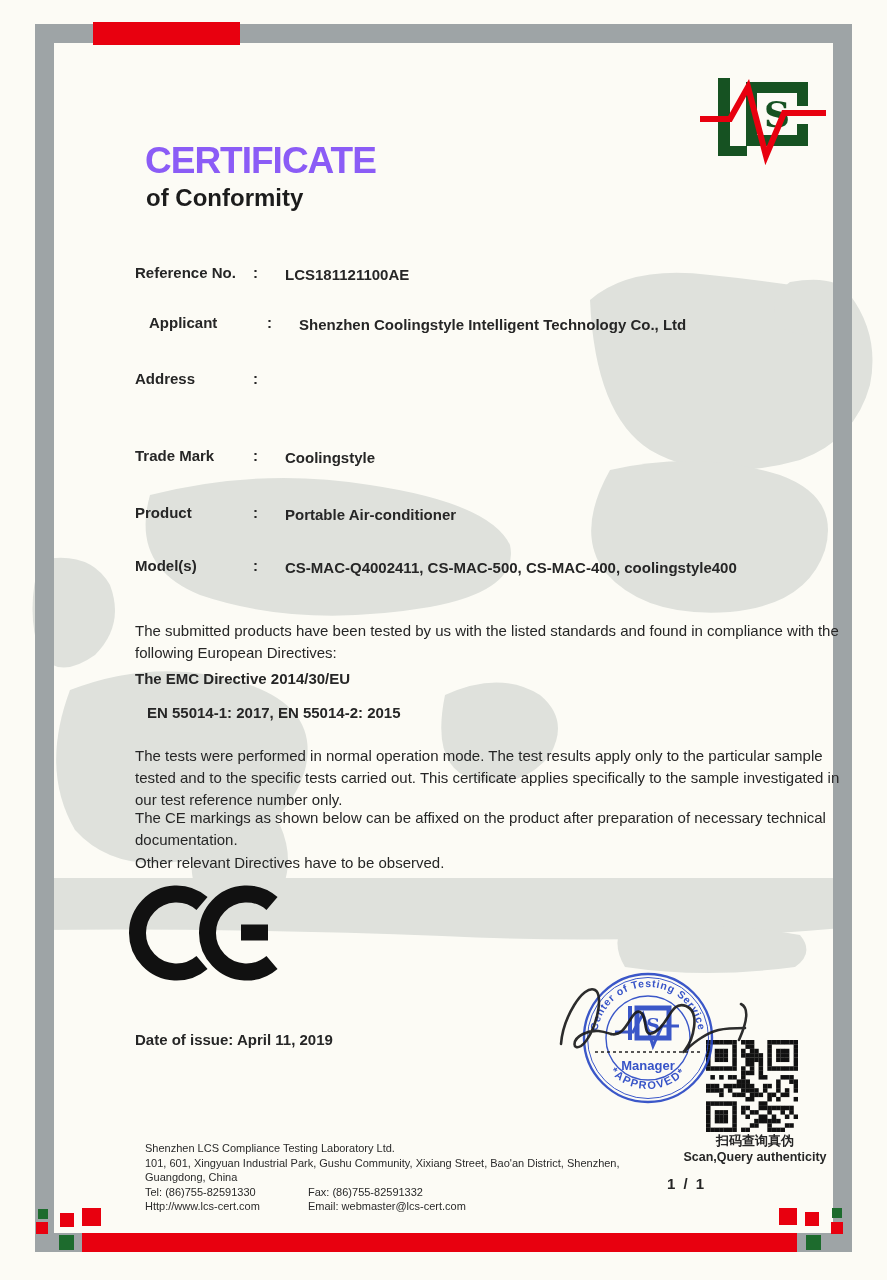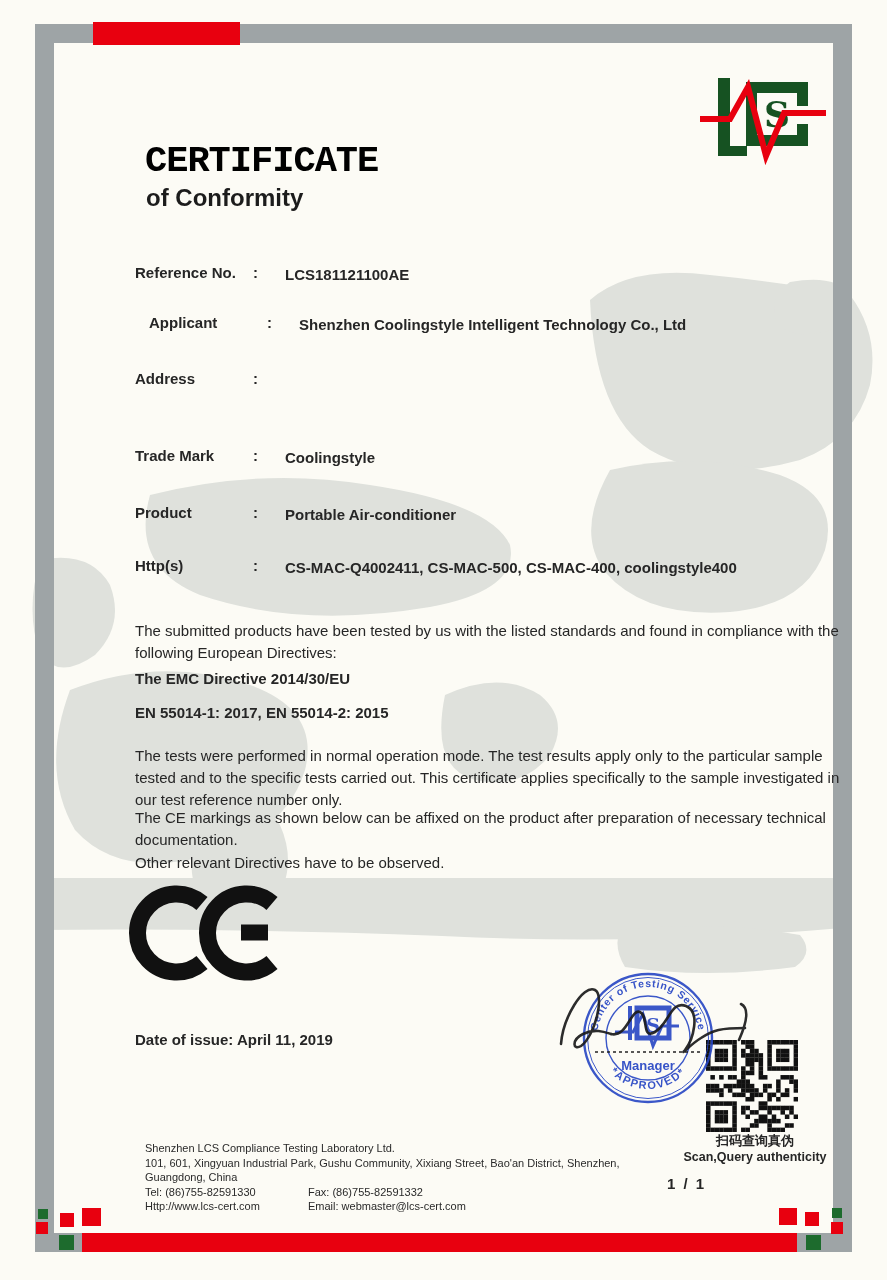--- a/index.html
+++ b/index.html
@@ -15,21 +15,21 @@
   .bar-left{left:35px; top:24px; width:19px; height:1228px;}
   .bar-right{left:833px; top:24px; width:19px; height:1228px;}
   .bar-bottom{left:35px; top:1233px; width:817px; height:19px;}
   .red-top{position:absolute; left:93px; top:22px; width:147px; height:23px; background:#e8000f; z-index:3;}
   .red-bottom{position:absolute; left:82px; top:1233px; width:715px; height:19px; background:#e8000f; z-index:3;}
   .sq{position:absolute; z-index:4;}
   
   .wm{position:absolute; left:0; top:0; z-index:1; pointer-events:none;}
   
   .content{position:absolute; z-index:5;}
-  .title{left:145px; top:140px; font-size:37px; font-weight:bold; letter-spacing:-1px; color:#000000;font-family:Liberation Mono, monospace;}
+  .title{left:145px; top:140px; font-size:37px; font-weight:bold; letter-spacing:-1px; color:#8b5cf6;}
   .subtitle{left:146px; top:184px; font-size:24px; font-weight:bold; color:#1c1c1c;}
   .fields{left:135px; top:264px; width:715px;}
   .frow{display:flex; align-items:flex-start; position:absolute; left:0; width:715px;}
   .frow .lbl{display:inline-block; width:118px; font-size:15px; font-weight:bold; flex:0 0 118px;}
   .frow .col{display:inline-block; width:32px; font-size:15px; font-weight:bold; flex:0 0 32px;}
   .frow .val{display:inline-block; width:555px; font-size:15px; font-weight:bold; line-height:22px;}
   .para{left:135px; width:712px; font-size:15px; line-height:22px;}
   .bold{font-weight:bold;}
   .date-issue{left:135px; top:1031px; font-size:15px; font-weight:bold;}
   .footer{left:145px; top:1129px; font-size:11px; line-height:14.5px; color:#2a2a2a;margin-top:12px;}
@@ -118,29 +118,29 @@
       <span class="lbl">Trade Mark</span>
       <span class="col">:</span>
       <span class="val">Coolingstyle</span>
     </div>
     <div class="frow" style="top:240px;">
       <span class="lbl">Product</span>
       <span class="col">:</span>
       <span class="val">Portable Air-conditioner</span>
     </div>
     <div class="frow" style="top:293px;">
-      <span class="lbl">Http(s)</span>
+      <span class="lbl">Model(s)</span>
       <span class="col">:</span>
       <span class="val">CS-MAC-Q4002411, CS-MAC-500, CS-MAC-400, coolingstyle400</span>
     </div>
   </div>
 
   <div class="content para" style="top:620px;">The submitted products have been tested by us with the listed standards and found in compliance with the following European Directives:</div>
   <div class="content para bold" style="top:668px;">The EMC Directive 2014/30/EU</div>
-  <div class="content para bold" style="top:702px;">EN 55014-1: 2017, EN 55014-2: 2015</div>
+  <div class="content para bold" style="top:702px;margin-left:12px;">EN 55014-1: 2017, EN 55014-2: 2015</div>
   <div class="content para" style="top:745px;">The tests were performed in normal operation mode. The test results apply only to the particular sample tested and to the specific tests carried out. This certificate applies specifically to the sample investigated in our test reference number only.</div>
   <div class="content para" style="top:807px;">The CE markings as shown below can be affixed on the product after preparation of necessary technical documentation.</div>
   <div class="content para" style="top:852px;">Other relevant Directives have to be observed.</div>
 
   <svg class="content ce-wrap" viewBox="0 0 150 102">
     <g fill="none" stroke="#111111" stroke-width="17">
       <path d="M74 21.5 A39 39 0 1 0 74 80.5"></path>
       <path d="M144 21.5 A39 39 0 1 0 144 80.5"></path>
     </g>
     <rect x="113" y="42.5" width="27" height="16" fill="#111111"></rect>

